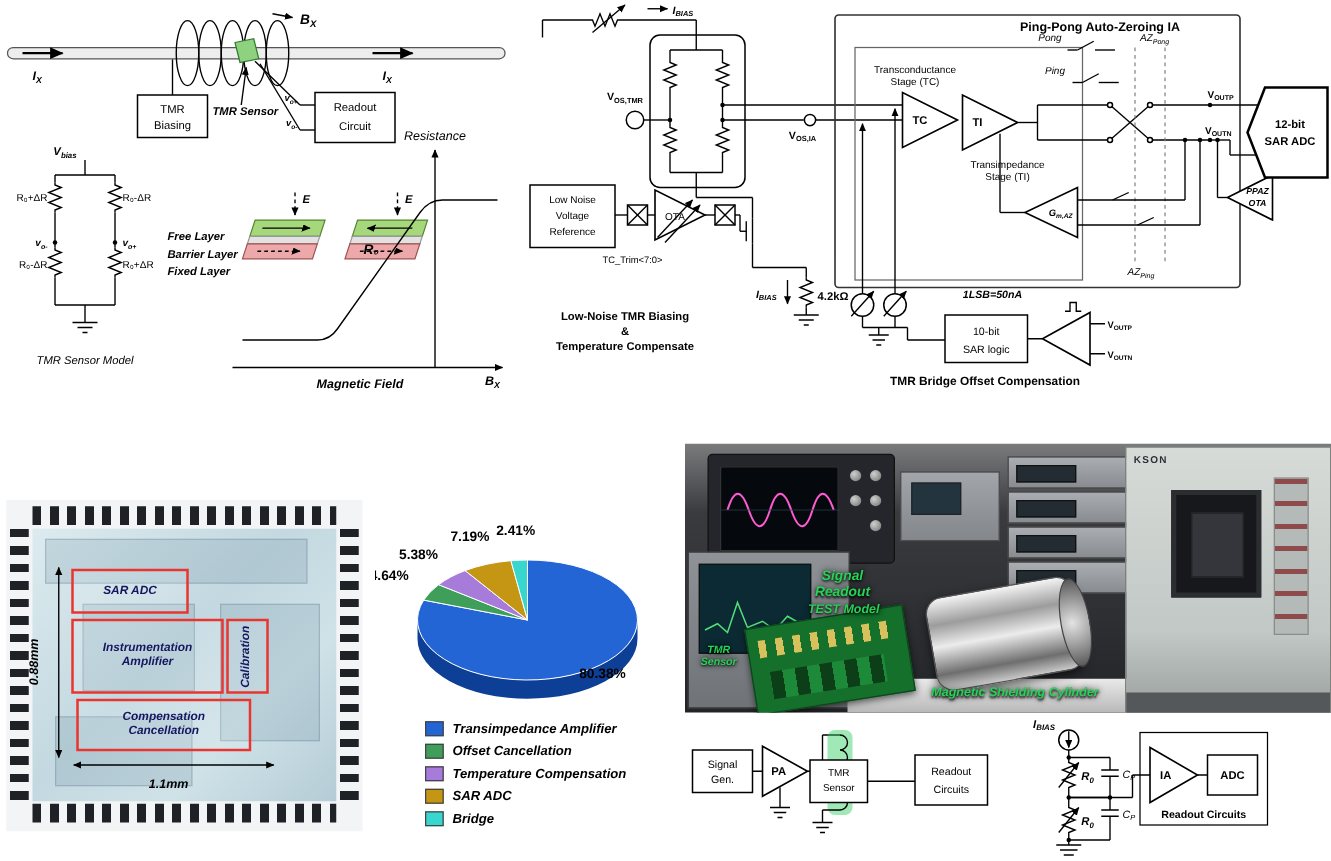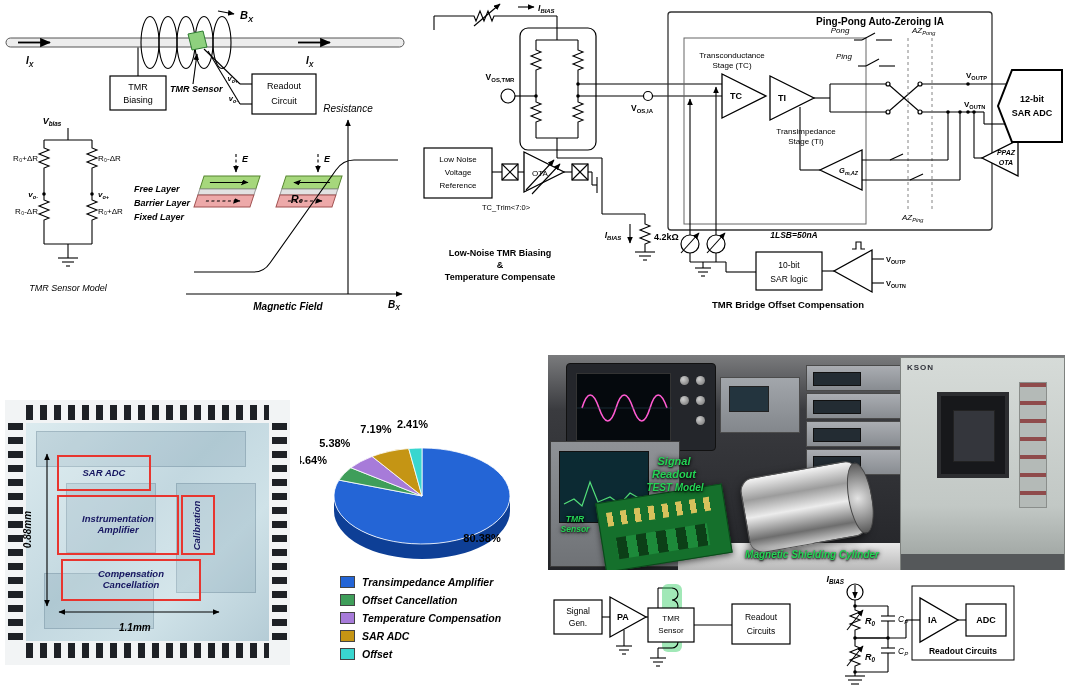--- a/index.html
+++ b/index.html
@@ -467,21 +467,21 @@
       <div class="lg-row">
         <span class="lg-sw" style="background: rgb(167, 123, 217);"></span>
         <span class="lg-tx">Temperature Compensation</span>
       </div>
       <div class="lg-row">
         <span class="lg-sw" style="background: rgb(197, 149, 20);"></span>
         <span class="lg-tx">SAR ADC</span>
       </div>
       <div class="lg-row">
         <span class="lg-sw" style="background: rgb(57, 214, 207);"></span>
-        <span class="lg-tx">Offset</span>
+        <span class="lg-tx">Bridge</span>
       </div>
     </div>
 </div>
 
 <div class="abs" id="panel-photo" style="left:548px;top:355px">
   <div class="scope">
     <div class="scope-screen">
       <svg width="95" height="68">
           <path d="M5,34 Q13,8 22,34 T39,34 T56,34 T73,34 T90,34" stroke="#ff5ad1" stroke-width="1.6" fill="none"></path>
           <line x1="0" y1="34" x2="95" y2="34" stroke="#26414f" stroke-width="0.6"></line>

